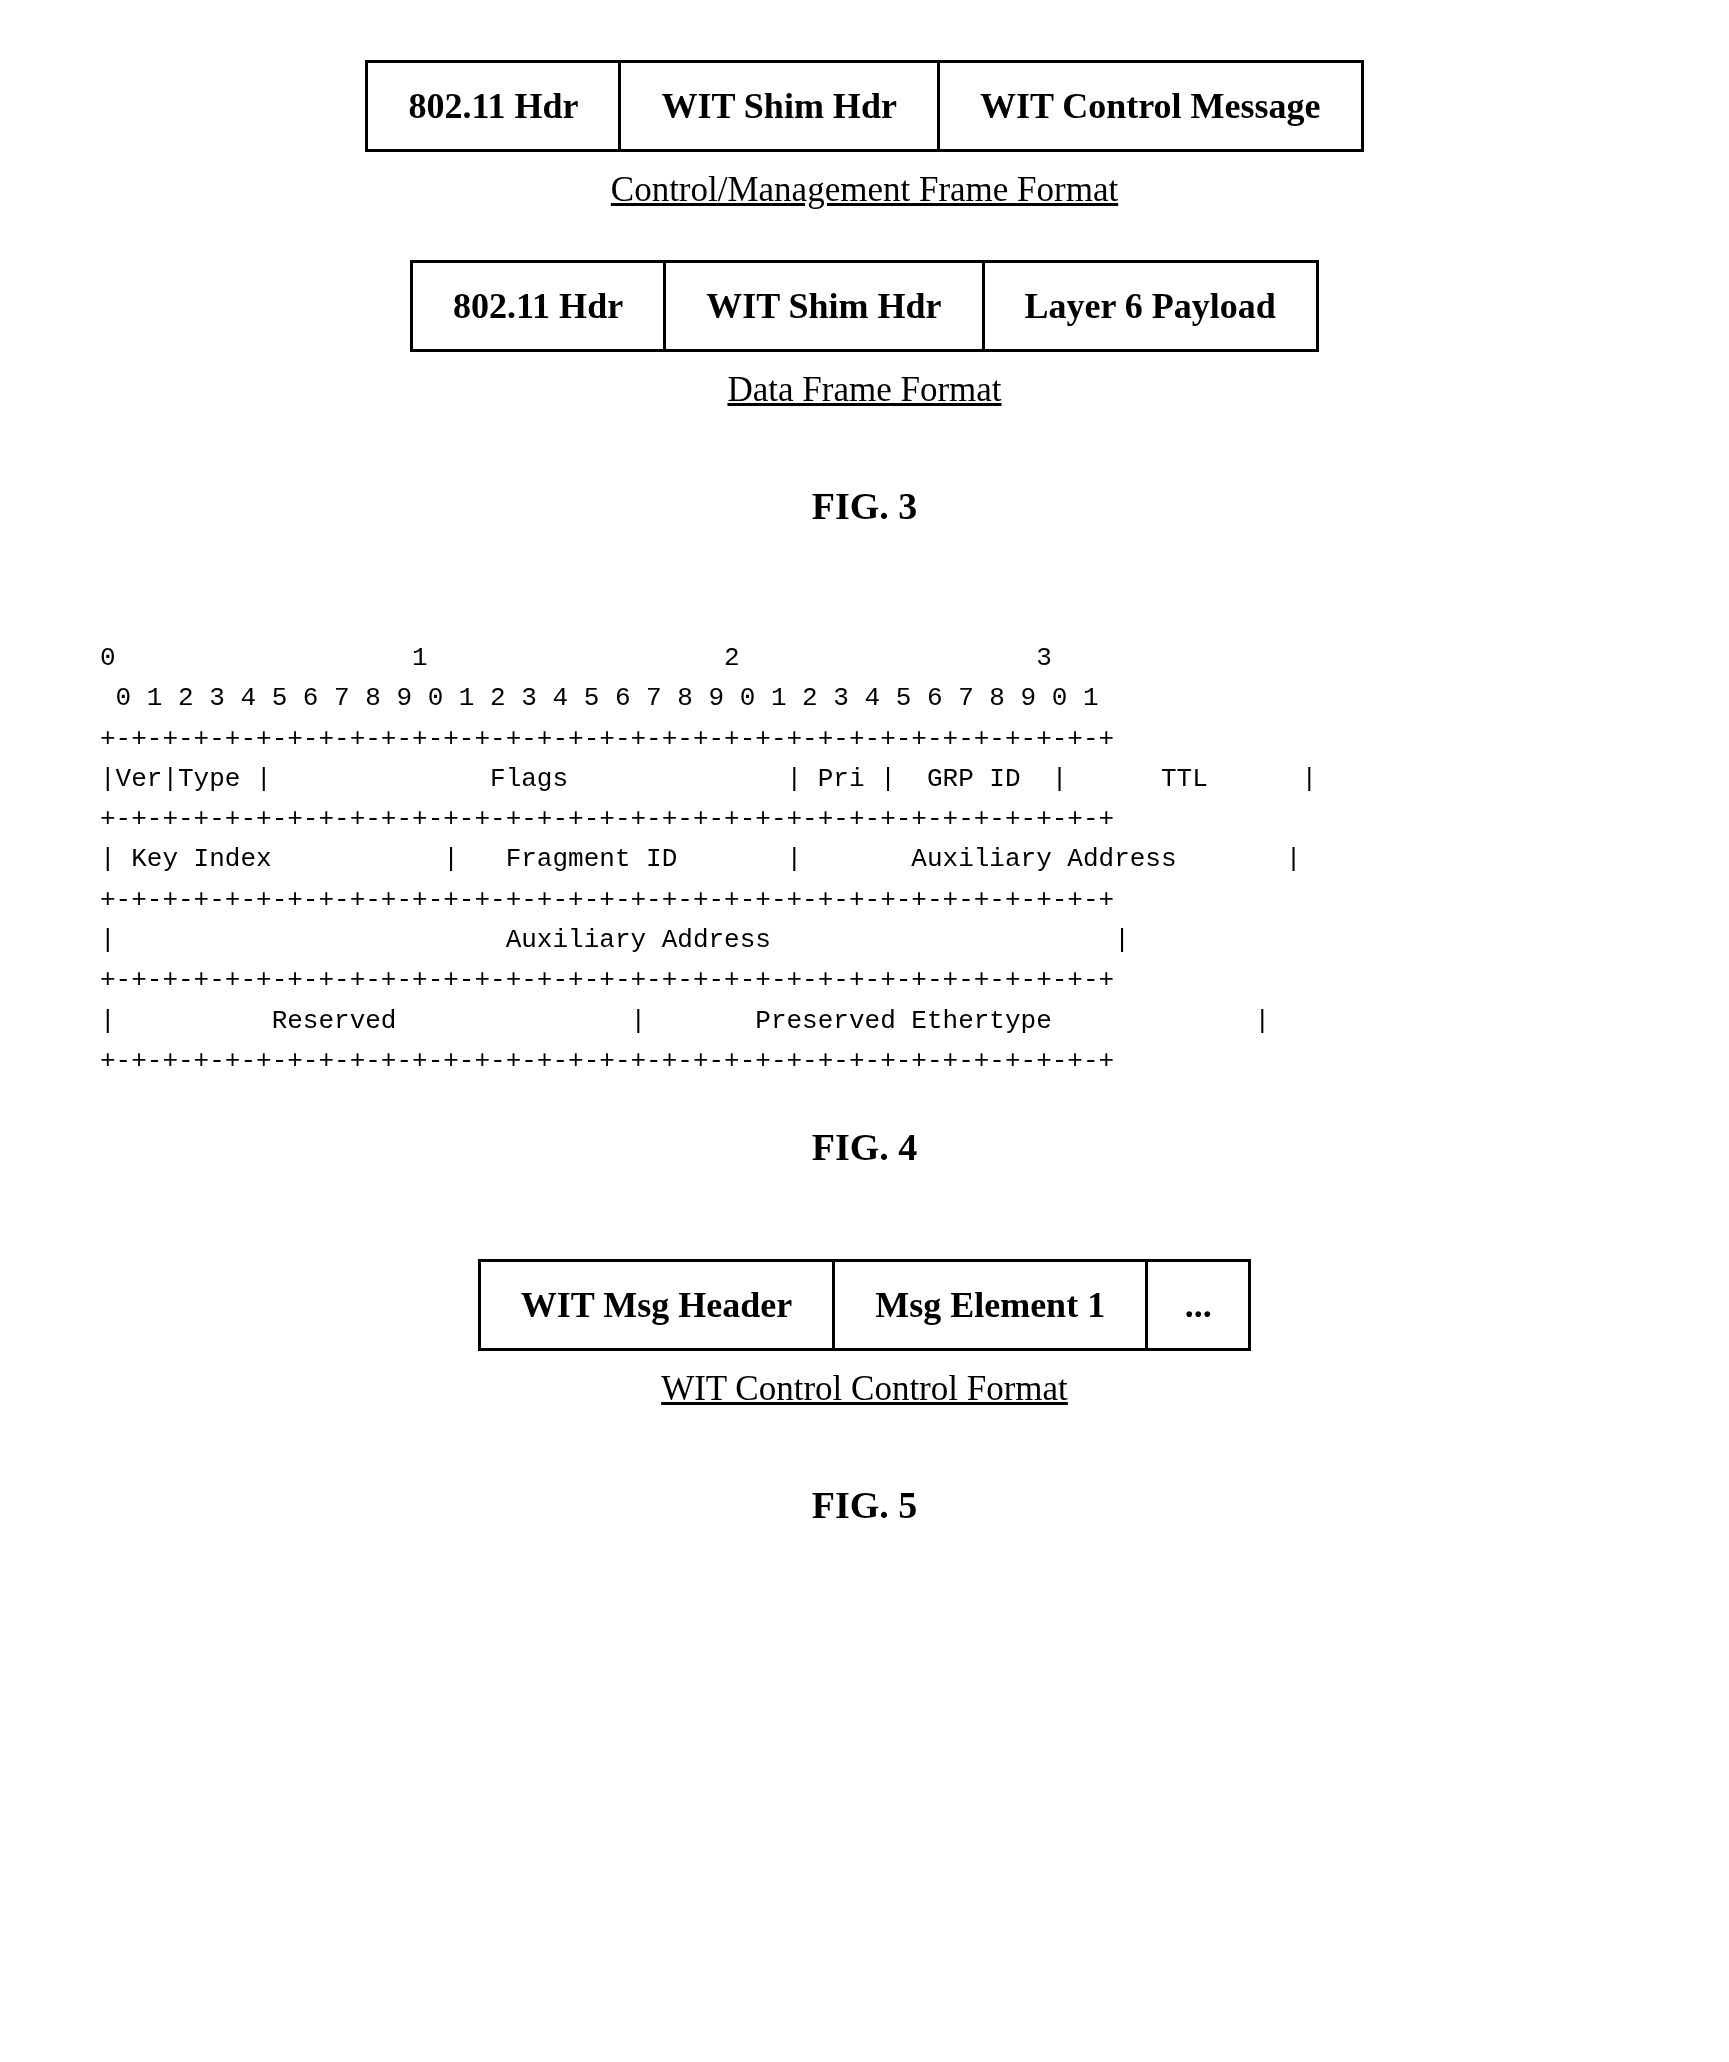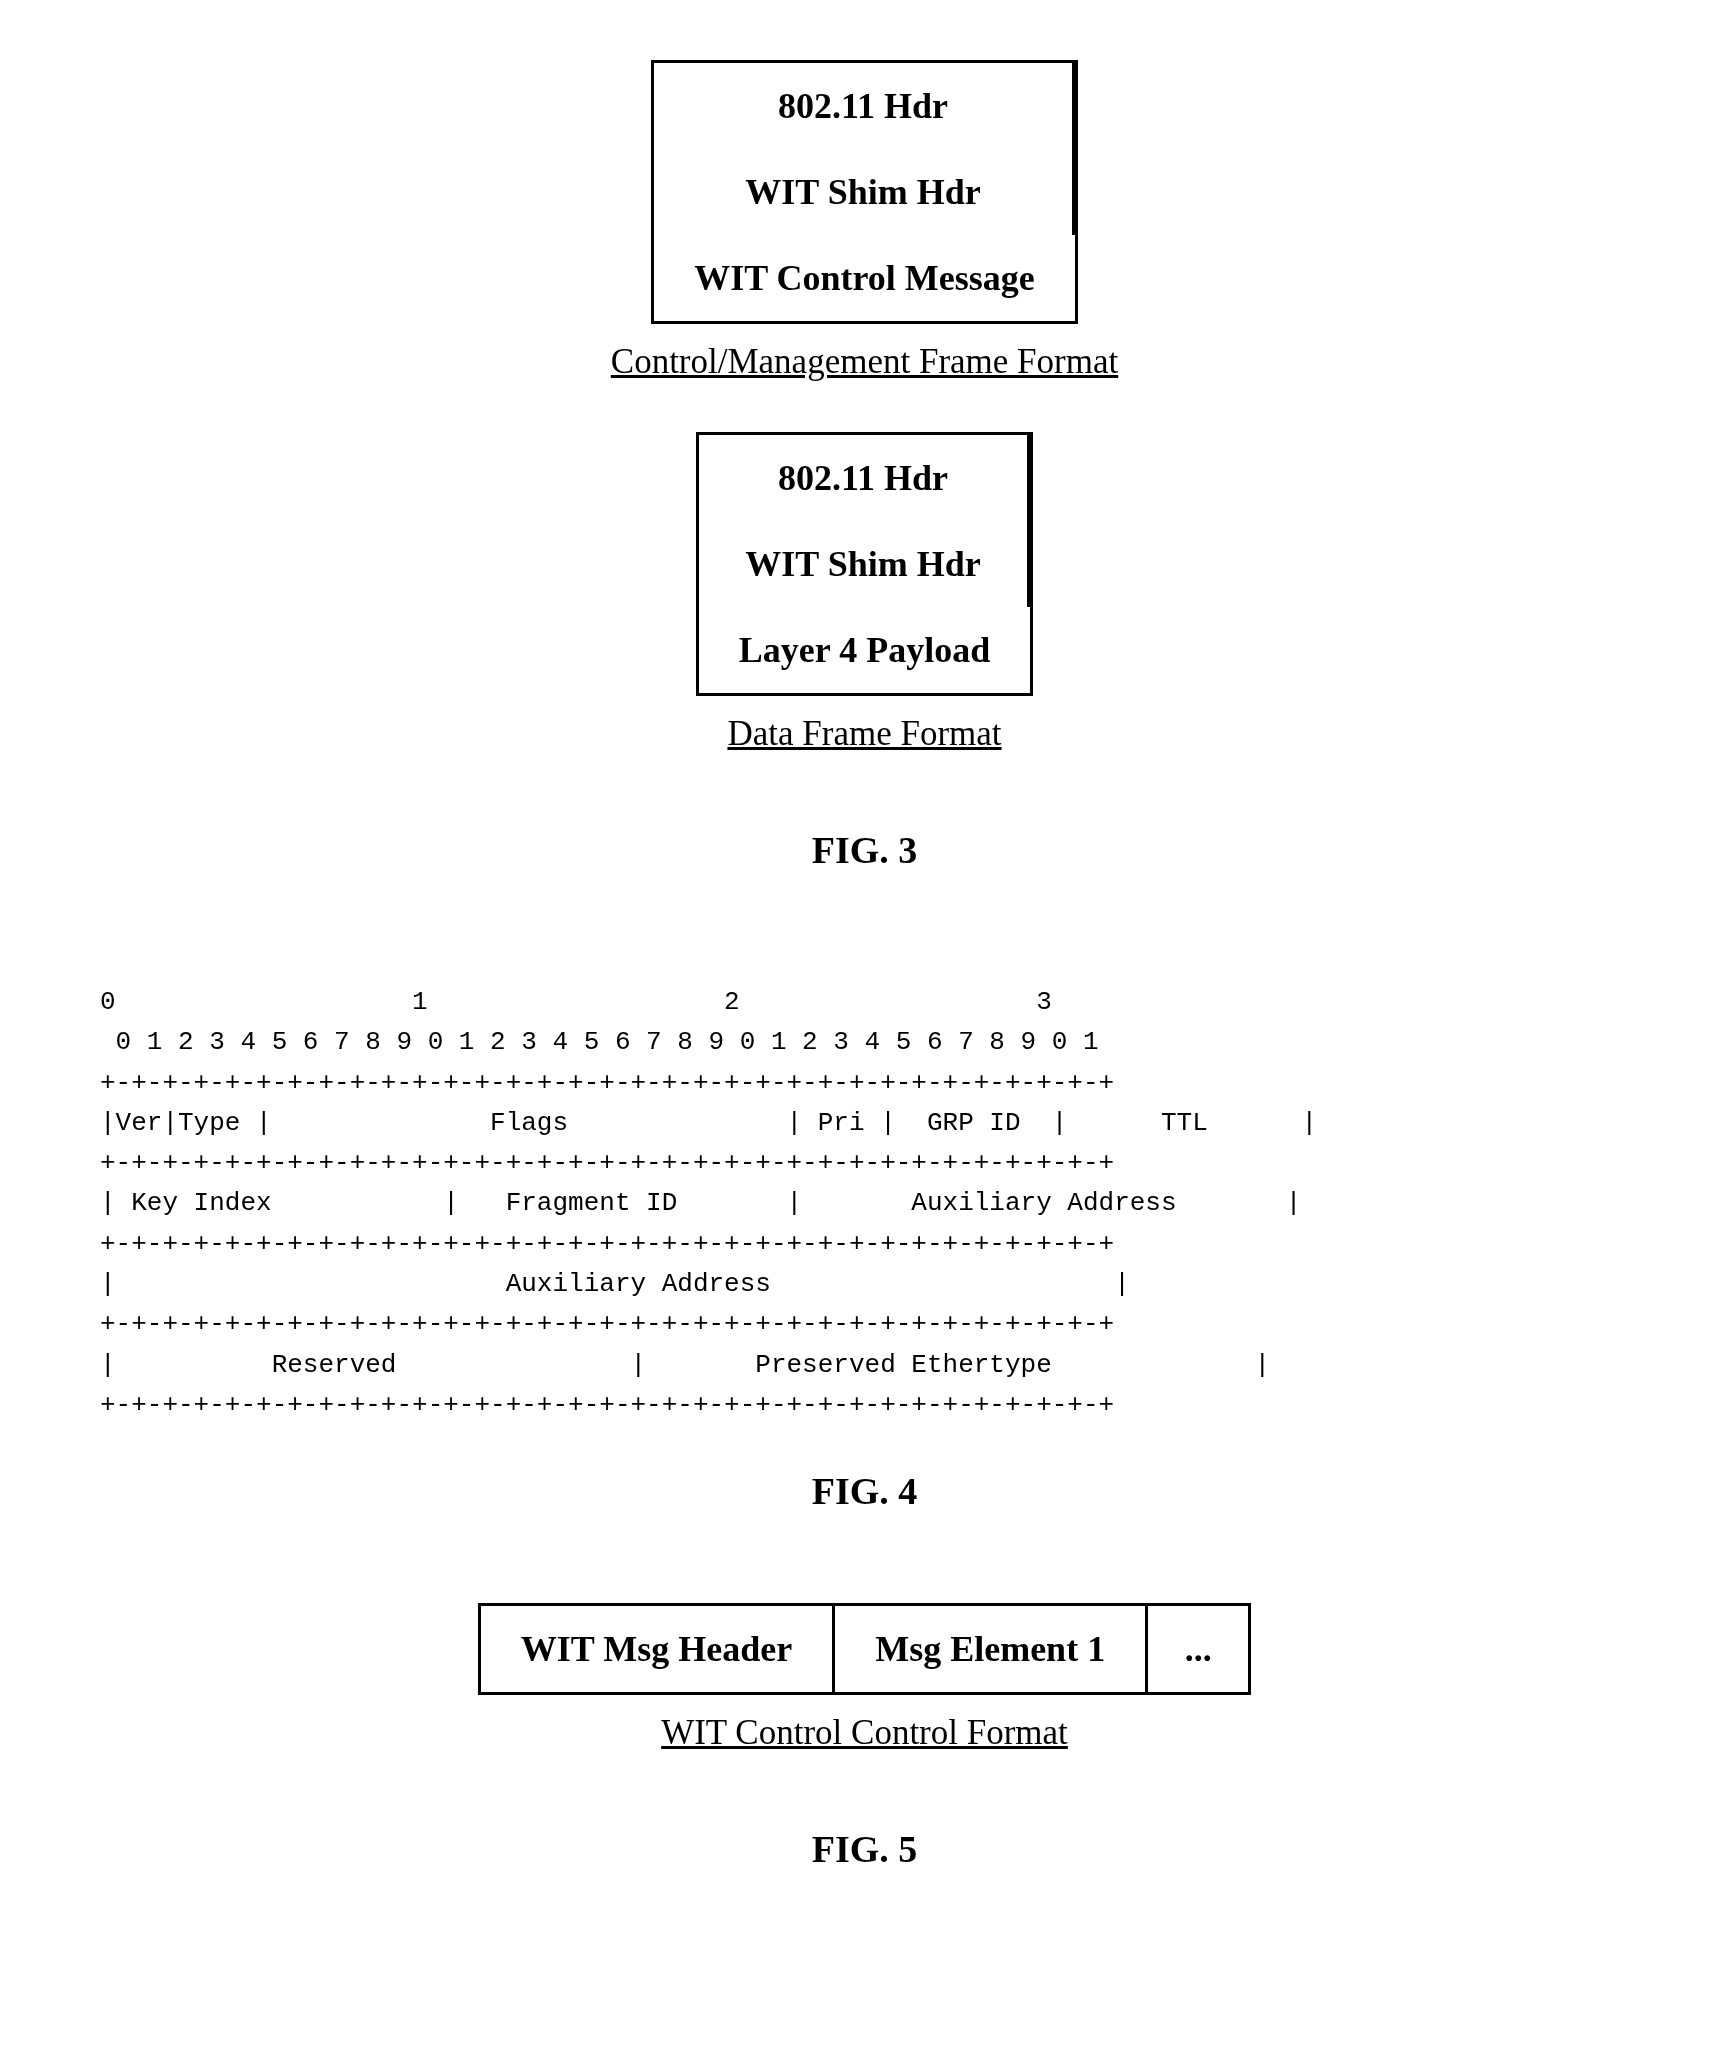--- a/index.html
+++ b/index.html
@@ -23,21 +23,20 @@
       width: 100%;
       display: flex;
       flex-direction: column;
       align-items: center;
       margin-bottom: 40px;
     }
 
     
     .frame-diagram {
       display: flex;
-      flex-direction: column;
       border: 3px solid #000;
       margin-bottom: 18px;
     }
 
     .frame-cell {
       border-right: 3px solid #000;
       padding: 22px 40px;
       font-size: 36px;
       font-weight: bold;
       display: flex;
@@ -118,21 +117,21 @@
     <div class="frame-cell">802.11 Hdr</div>
     <div class="frame-cell">WIT Shim Hdr</div>
     <div class="frame-cell">WIT Control Message</div>
   </div>
 
   <div class="frame-label">Control/Management Frame Format</div>
 
   <div class="frame-diagram">
     <div class="frame-cell">802.11 Hdr</div>
     <div class="frame-cell">WIT Shim Hdr</div>
-    <div class="frame-cell">Layer 4 Payload</div>
+    <div class="frame-cell">Layer 6 Payload</div>
   </div>
 
   <div class="frame-label">Data Frame Format</div>
 
   <div class="fig-label">FIG. 3</div>
 
 </div>
 
 <div class="section">
 

